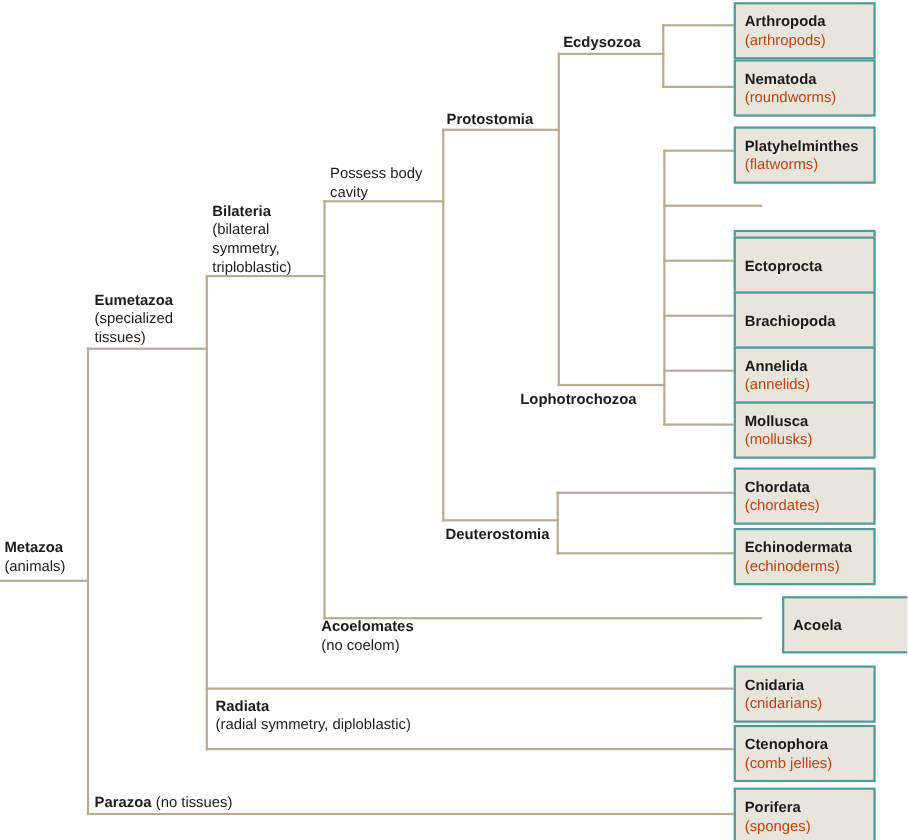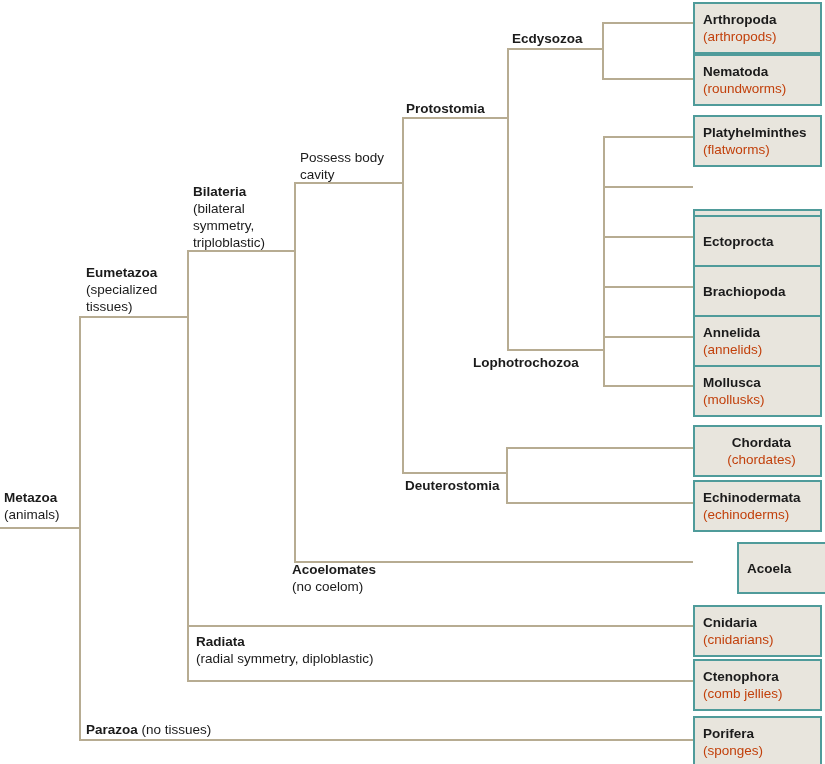--- a/index.html
+++ b/index.html
@@ -25,21 +25,21 @@
     line-height: 17px;
     color: #1b1b1b;
     white-space: nowrap;
   }
   .node-label .b {
     font-weight: 700;
     text-align: right;
   }
   .taxon-box {
     position: absolute;
-    left: 693px;
+    left: 667px;
     width: 129px;
     height: 52px;
     box-sizing: border-box;
     background: var(--box-fill, #e8e5dd);
     border: 2px solid var(--box-border, #4f9b9a);
     display: flex;
     flex-direction: column;
     justify-content: center;
     padding-left: 8px;
   }
@@ -162,21 +162,21 @@
         <div class="taxon-name">Brachiopoda</div>
       </div>
       <div class="taxon-box" style="top: 315px;">
         <div class="taxon-name">Annelida</div>
         <div class="taxon-common">(annelids)</div>
       </div>
       <div class="taxon-box" style="top: 365px;">
         <div class="taxon-name">Mollusca</div>
         <div class="taxon-common">(mollusks)</div>
       </div>
-      <div class="taxon-box" style="top: 425px; align-items: center;">
+      <div class="taxon-box" style="top: 425px;">
         <div class="taxon-name">Chordata</div>
         <div class="taxon-common">(chordates)</div>
       </div>
       <div class="taxon-box" style="top: 480px;">
         <div class="taxon-name">Echinodermata</div>
         <div class="taxon-common">(echinoderms)</div>
       </div>
       <div class="taxon-box" style="top: 542px; margin-left: 44px;">
         <div class="taxon-name">Acoela</div>
       </div>

